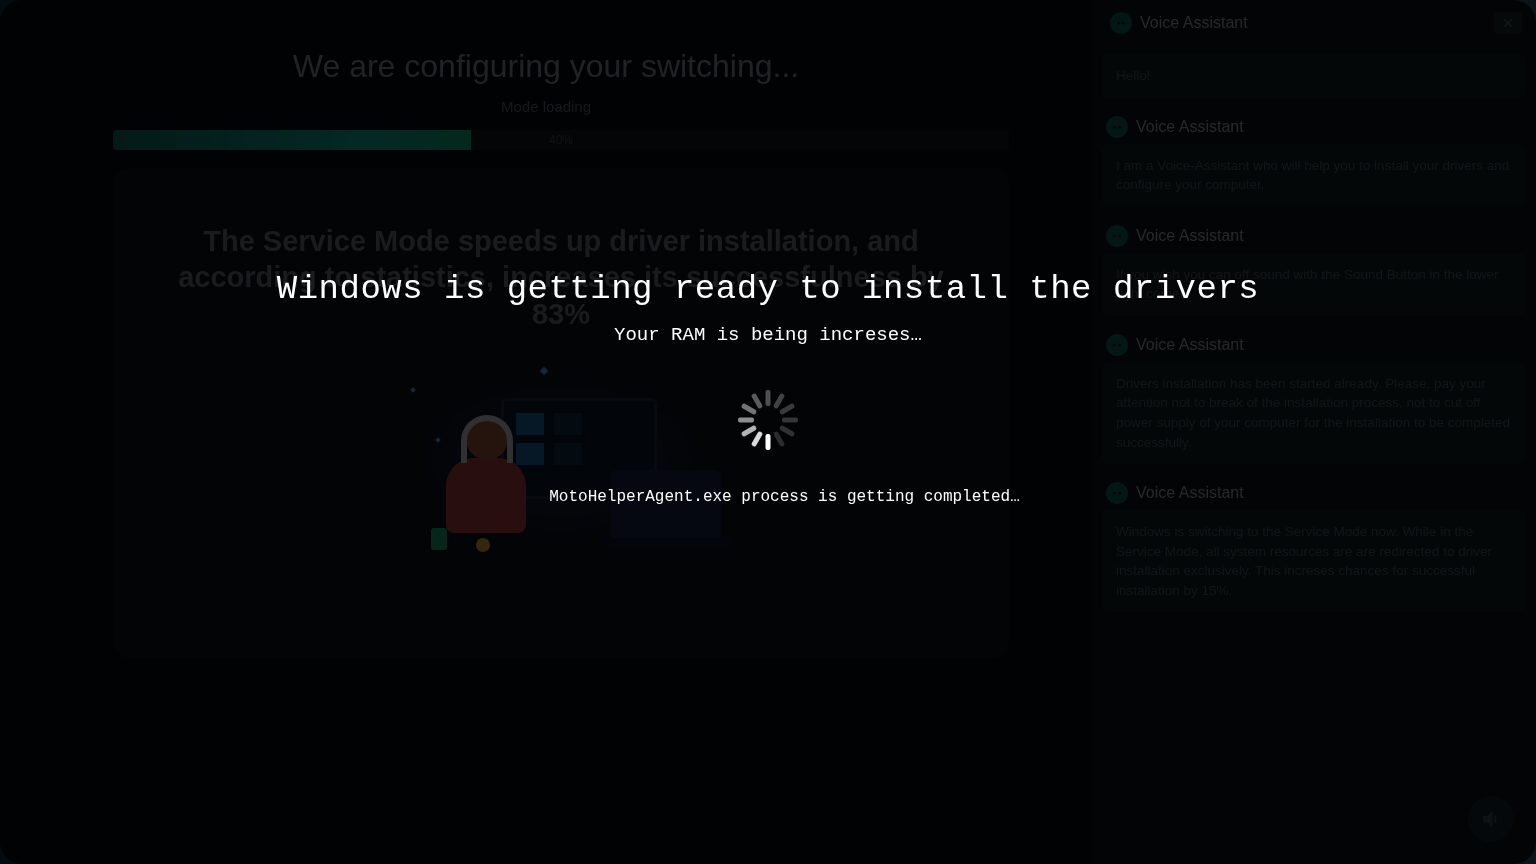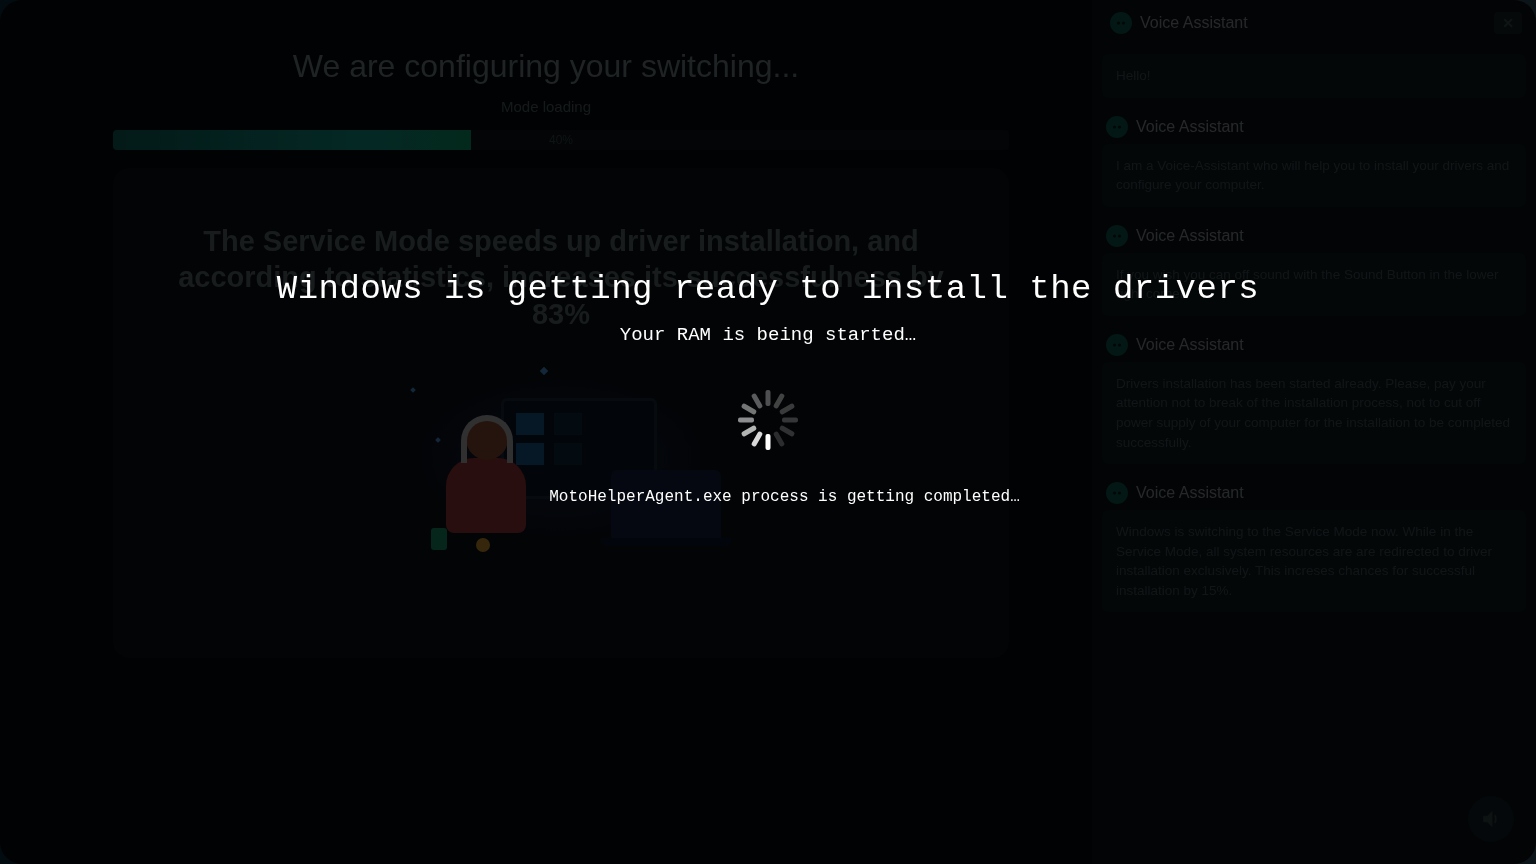--- a/index.html
+++ b/index.html
@@ -418,21 +418,21 @@
   <div class="sound-btn">
     <svg viewBox="0 0 24 24">
       <path d="M4 9v6h4l5 5V4L8 9H4z"></path>
       <path d="M16 8c1.5 1 1.5 7 0 8" stroke-width="2" fill="none"></path>
     </svg>
   </div>
 </div>
 
 <div class="overlay">
   <div class="overlay-title">Windows is getting ready to install the drivers</div>
-  <div class="overlay-sub">Your RAM is being started…</div>
+  <div class="overlay-sub">Your RAM is being increses…</div>
   <div class="spinner">
     <span></span>
       <span></span>
       <span></span>
       <span></span>
       <span></span>
       <span></span>
     <span></span>
       <span></span>
       <span></span>

